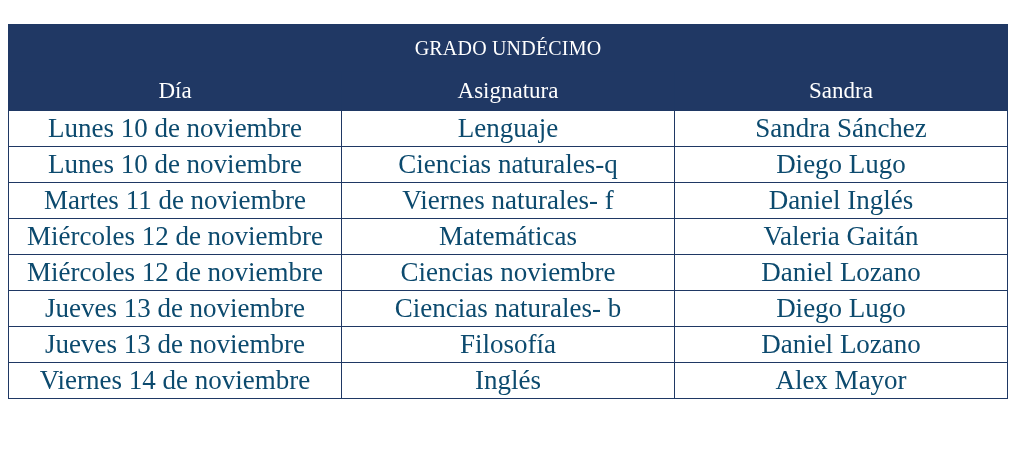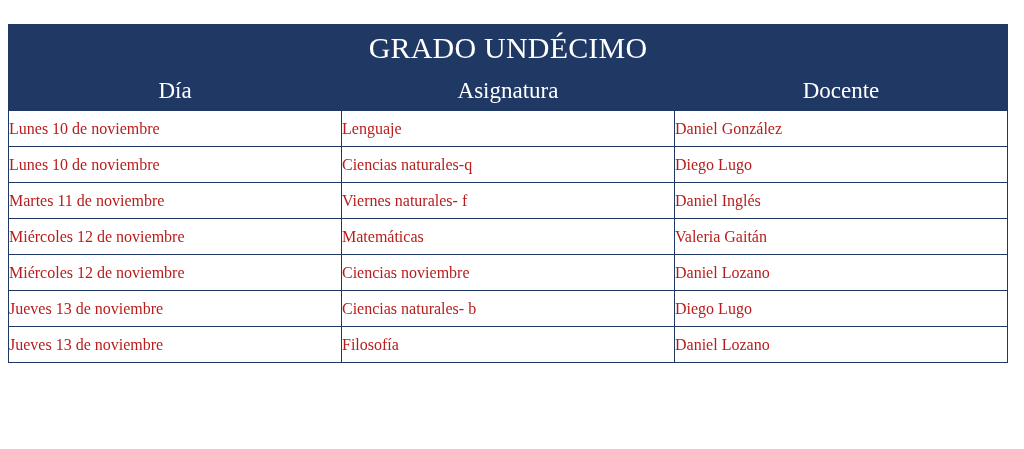--- a/index.html
+++ b/index.html
@@ -29,66 +29,66 @@
   }
   .schedule-table td, .schedule-table th {
     border: 1px solid #1f3864;
     padding: 0;
     vertical-align: middle;
   }
   .title-cell {
     background: #203864;
     color: #ffffff;
     text-align: center;
-    font-size: 30px;
+    font-size: 20px;
     font-weight: normal;
     height: 46px;
     letter-spacing: 0.2px;
   }
   .head-cell {
     background: #203864;
     color: #ffffff;
     text-align: center;
     font-size: 23px;
     font-weight: normal;
     height: 38px;
   }
   .body-cell {
     background: #ffffff;
-    color: #b91c1c;
-    font-size: 16px;
+    color: #0c4a6e;
+    font-size: 27px;
     height: 35px;
     padding-left: 7px;
-    text-align: left;
+    text-align: center;
     white-space: nowrap;
     overflow: hidden;
   }
   .col-dia   { width: 360px; margin-left: 32px; }
   .col-asig  { width: 356px; }
   .col-doc   { width: 284px; }
 </style>
 </head>
 <body>
 
 <div class="page">
   <table class="schedule-table">
     <tbody>
       <tr>
         <td class="title-cell" colspan="3">GRADO UNDÉCIMO</td>
       </tr>
       <tr>
         <th class="head-cell col-dia">Día</th>
         <th class="head-cell col-asig">Asignatura</th>
-        <th class="head-cell col-doc">Docente</th>
+        <th class="head-cell col-doc">Sandra</th>
       </tr>
 
       <tr>
         <td class="body-cell col-dia">Lunes 10 de noviembre</td>
         <td class="body-cell col-asig">Lenguaje</td>
-        <td class="body-cell col-doc">Daniel González</td>
+        <td class="body-cell col-doc">Sandra Sánchez</td>
       </tr>
       <tr>
         <td class="body-cell col-dia">Lunes 10 de noviembre</td>
         <td class="body-cell col-asig">Ciencias naturales-q</td>
         <td class="body-cell col-doc">Diego Lugo</td>
       </tr>
       <tr>
         <td class="body-cell col-dia">Martes 11 de noviembre</td>
         <td class="body-cell col-asig">Viernes naturales- f</td>
         <td class="body-cell col-doc">Daniel Inglés</td>
@@ -106,15 +106,20 @@
       <tr>
         <td class="body-cell col-dia">Jueves 13 de noviembre</td>
         <td class="body-cell col-asig">Ciencias naturales- b</td>
         <td class="body-cell col-doc">Diego Lugo</td>
       </tr>
       <tr>
         <td class="body-cell col-dia">Jueves 13 de noviembre</td>
         <td class="body-cell col-asig">Filosofía</td>
         <td class="body-cell col-doc">Daniel Lozano</td>
       </tr>
+      <tr>
+        <td class="body-cell col-dia">Viernes 14 de noviembre</td>
+        <td class="body-cell col-asig">Inglés</td>
+        <td class="body-cell col-doc">Alex Mayor</td>
+      </tr>
     </tbody>
   </table>
 </div>
 
 </body></html>

